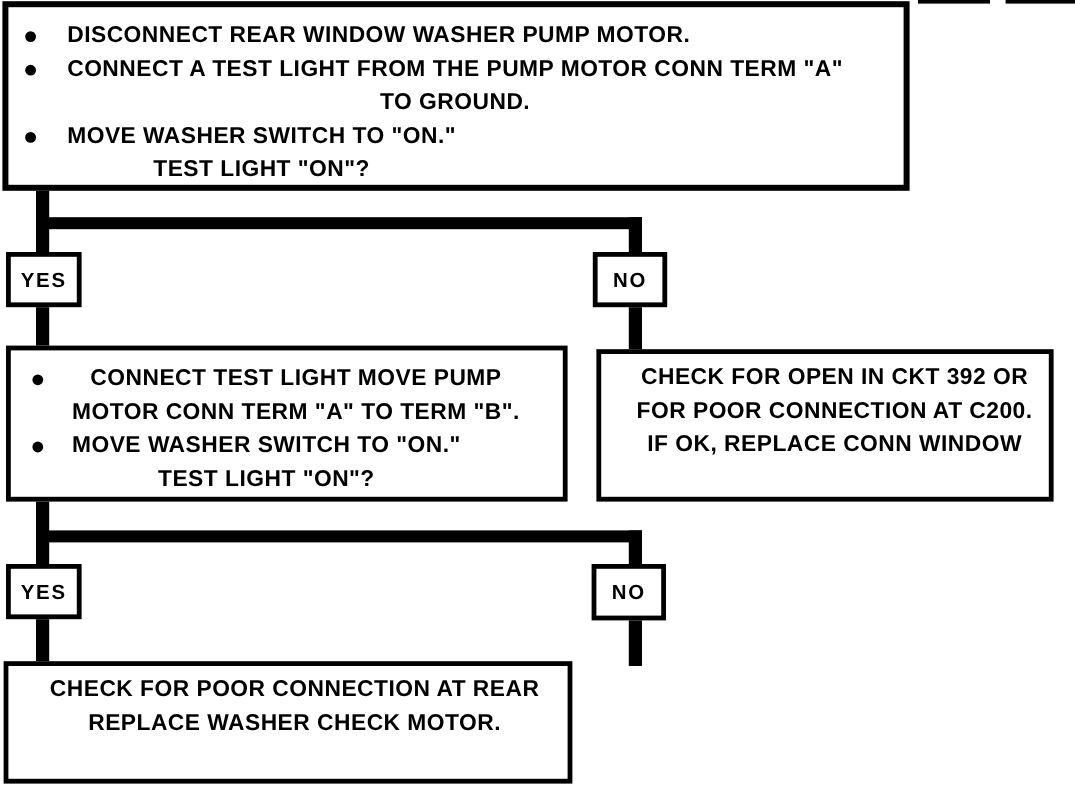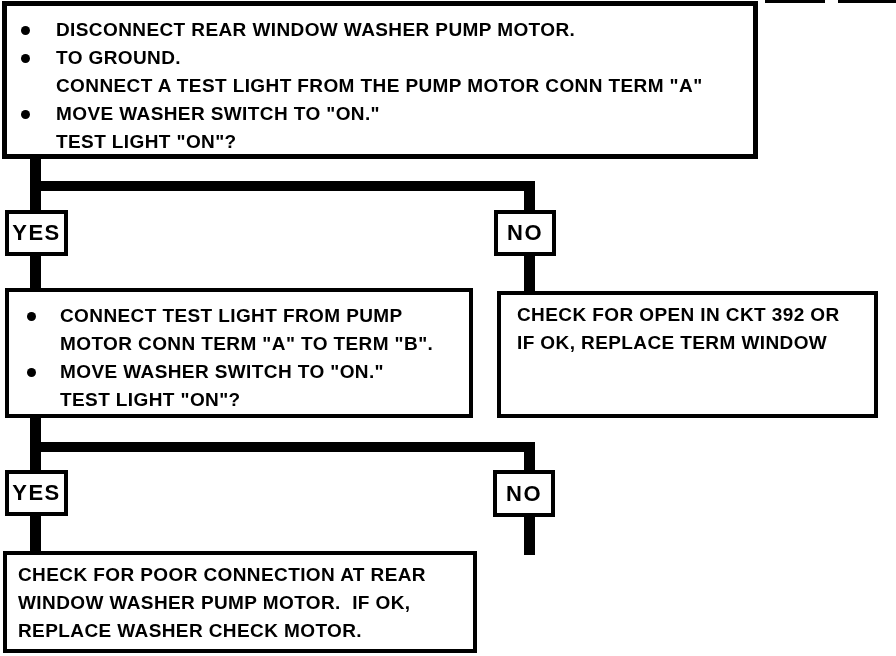--- a/index.html
+++ b/index.html
@@ -26,38 +26,38 @@
   .box.thick { border-width: 5px; }
   .conn {
     position: absolute;
     background: #000000;
   }
   .textcol {
     font-size: 19px;
     line-height: 28px;
     letter-spacing: 0.4px;
   }
-  .line { white-space: pre; }
+  .line { white-space: pre; text-align: center; }
   .brow { display: flex; align-items: flex-start; }
   .dot {
     flex: none;
     width: 9px;
     height: 9px;
     border-radius: 50%;
     background: #000000;
     margin: 10px 0 0 0;
   }
   .start .dot   { margin-left: 14px; margin-right: 26px; }
   .test2 .dot   { margin-left: 18px; margin-right: 24px; }
   .btext { min-width: 0; }
   .decision {
     display: flex;
     align-items: center;
     justify-content: center;
-    font-size: 22px;
+    font-size: 17px;
     letter-spacing: 1.5px;
     line-height: 1;
   }
   .plain { padding-top: 6px; }
   .artifact { position: absolute; background: #000000; }
 </style>
 </head>
 <body>
 
 <div class="canvas">
@@ -80,22 +80,22 @@
   <div class="box thick start textcol" style="left:2px; top:1px; width:756px; height:158px; padding-top:10px;">
     <div class="brow">
       <span class="dot"></span>
       <div class="btext">
         <div class="line">DISCONNECT REAR WINDOW WASHER PUMP MOTOR.</div>
       </div>
     </div>
     <div class="brow">
       <span class="dot"></span>
       <div class="btext">
+        <div class="line">CONNECT A TEST LIGHT FROM THE PUMP MOTOR CONN TERM "A"</div>
         <div class="line">TO GROUND.</div>
-        <div class="line">CONNECT A TEST LIGHT FROM THE PUMP MOTOR CONN TERM "A"</div>
       </div>
     </div>
     <div class="brow">
       <span class="dot"></span>
       <div class="btext">
         <div class="line">MOVE WASHER SWITCH TO "ON."</div>
         <div class="line">TEST LIGHT "ON"?</div>
       </div>
     </div>
   </div>
@@ -104,45 +104,45 @@
     <span>YES</span>
   </div>
   <div class="box decision" style="left:494px; top:210px; width:62px; height:46px;">
     <span>NO</span>
   </div>
 
   <div class="box test2 textcol" style="left:5px; top:288px; width:468px; height:130px; padding-top:10px;">
     <div class="brow">
       <span class="dot"></span>
       <div class="btext">
-        <div class="line">CONNECT TEST LIGHT FROM PUMP</div>
+        <div class="line">CONNECT TEST LIGHT MOVE PUMP</div>
         <div class="line">MOTOR CONN TERM "A" TO TERM "B".</div>
       </div>
     </div>
     <div class="brow">
       <span class="dot"></span>
       <div class="btext">
         <div class="line">MOVE WASHER SWITCH TO "ON."</div>
         <div class="line">TEST LIGHT "ON"?</div>
       </div>
     </div>
   </div>
 
   <div class="box textcol plain" style="left:497px; top:291px; width:381px; height:127px; padding-left:16px;">
     <div class="line">CHECK FOR OPEN IN CKT 392 OR</div>
-    <div class="line">IF OK, REPLACE TERM WINDOW</div>
+    <div class="line">FOR POOR CONNECTION AT C200.</div>
+    <div class="line">IF OK, REPLACE CONN WINDOW</div>
   </div>
 
   <div class="box decision" style="left:5px; top:470px; width:63px; height:46px;">
     <span>YES</span>
   </div>
   <div class="box decision" style="left:493px; top:470px; width:62px; height:47px;">
     <span>NO</span>
   </div>
 
   <div class="box textcol plain" style="left:3px; top:551px; width:474px; height:102px; padding-left:11px;">
     <div class="line">CHECK FOR POOR CONNECTION AT REAR</div>
-    <div class="line">WINDOW WASHER PUMP MOTOR.  IF OK,</div>
     <div class="line">REPLACE WASHER CHECK MOTOR.</div>
   </div>
 
 
 </div>
 
 </body></html>

